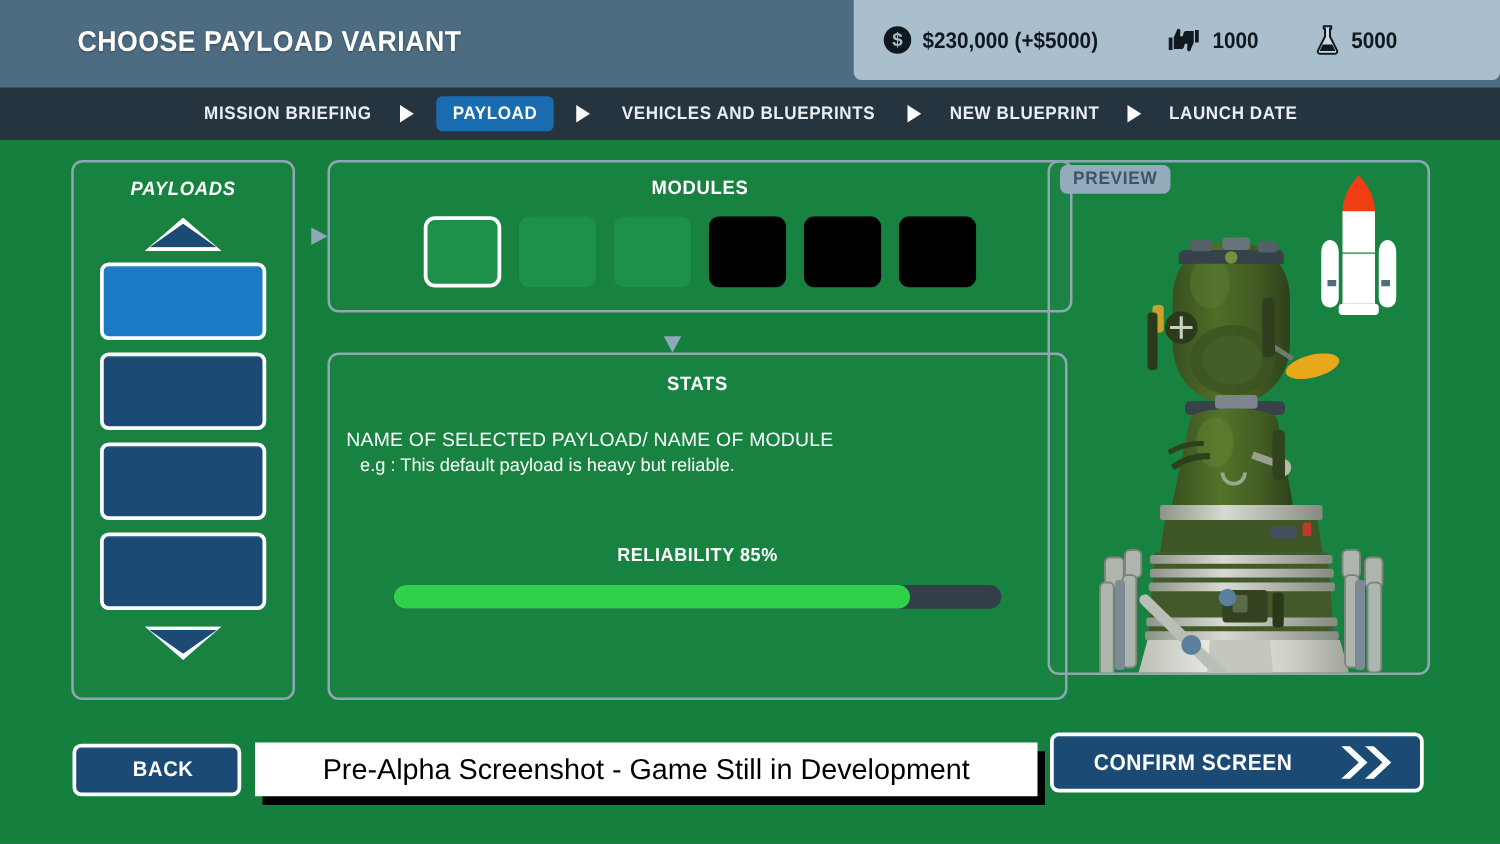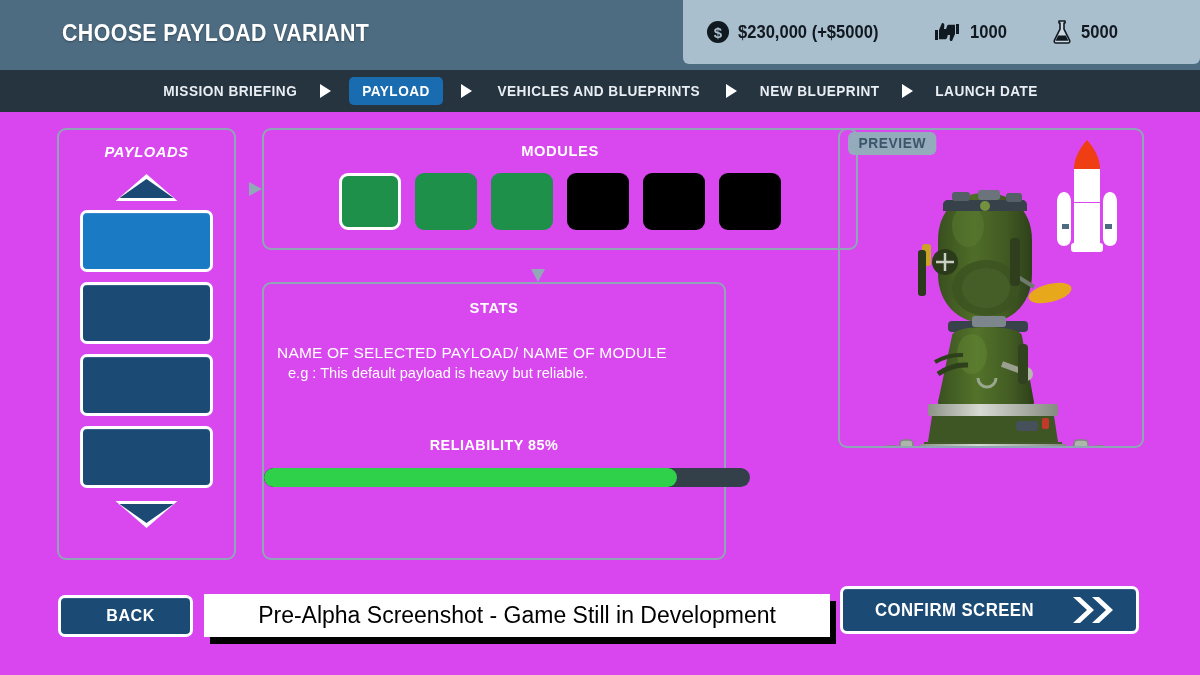--- a/index.html
+++ b/index.html
@@ -2,21 +2,21 @@
 <html><head>
 <meta charset="utf-8">
 <style>
   * { box-sizing: border-box; margin: 0; padding: 0; }
   html, body {
     width: 1200px; height: 675px;
     background: #4d6c82;
     font-family: "Liberation Sans", sans-serif;
     overflow: hidden;
   }
-  #app { position: relative; width: 1200px; height: 675px; background: #d946ef; }
+  #app { position: relative; width: 1200px; height: 675px; background: #15803d; }
 
   
   .header {
     position: absolute; left: 0; top: 0; width: 1200px; height: 70px;
     background: #4d6c82;
   }
   .header-title {
     position: absolute; left: 62px; top: 33px;
     font-size: 23px; font-weight: bold; color: #ffffff;
     letter-spacing: 0.4px; transform: scaleX(0.93) translateY(-50%);
@@ -124,21 +124,21 @@
     display: flex; gap: 14px; justify-content: center; margin-top: 13px;
   }
   .module-slot {
     width: 62px; height: 57px; border-radius: 9px; background: #000000;
     border: 3px solid transparent; cursor: pointer;
   }
   .module-slot.filled { background: #1e9049; }
   .module-slot.selected { border-color: #ffffff; }
 
   
-  #stats-panel { left: 262px; top: 282px; width: 464px; height: 278px; }
+  #stats-panel { left: 262px; top: 282px; width: 592px; height: 278px; }
   #stats-panel .panel-title { margin-top: 15px; }
   .stat-name {
     margin: 27px 0 0 13px; color: #ffffff; font-size: 15.5px;
     letter-spacing: 0.2px;
   }
   .stat-desc {
     margin: 13px 0 0 24px; color: #ffffff; font-size: 14.6px;
     line-height: 1.42;
   }
   .reliability-label {
@@ -146,21 +146,21 @@
     font-size: 15px; letter-spacing: 0.5px; margin-top: 52px;
     transform: scaleX(0.96);
   }
   .rel-track {
     margin: 15px auto 0; width: 486px; height: 19px;
     background: #333f49; border-radius: 10px; overflow: hidden;
   }
   .rel-fill { height: 100%; background: #2fd14a; border-radius: 10px; }
 
   
-  #preview-panel { left: 838px; top: 128px; width: 306px; height: 320px; overflow: hidden; }
+  #preview-panel { left: 838px; top: 128px; width: 306px; height: 412px; overflow: hidden; }
   .preview-badge {
     position: absolute; left: 8px; top: 2px;
     background: #94abbc; color: #3c5569;
     font-size: 14.5px; font-weight: bold; letter-spacing: 0.6px;
     padding: 3px 11px 4px; border-radius: 6px;
     transform: scaleX(0.95); transform-origin: left center;
   }
   .rocket-icon { position: absolute; right: 18px; top: 8px; }
   .craft { position: absolute; left: 20px; top: 48px; }
 

